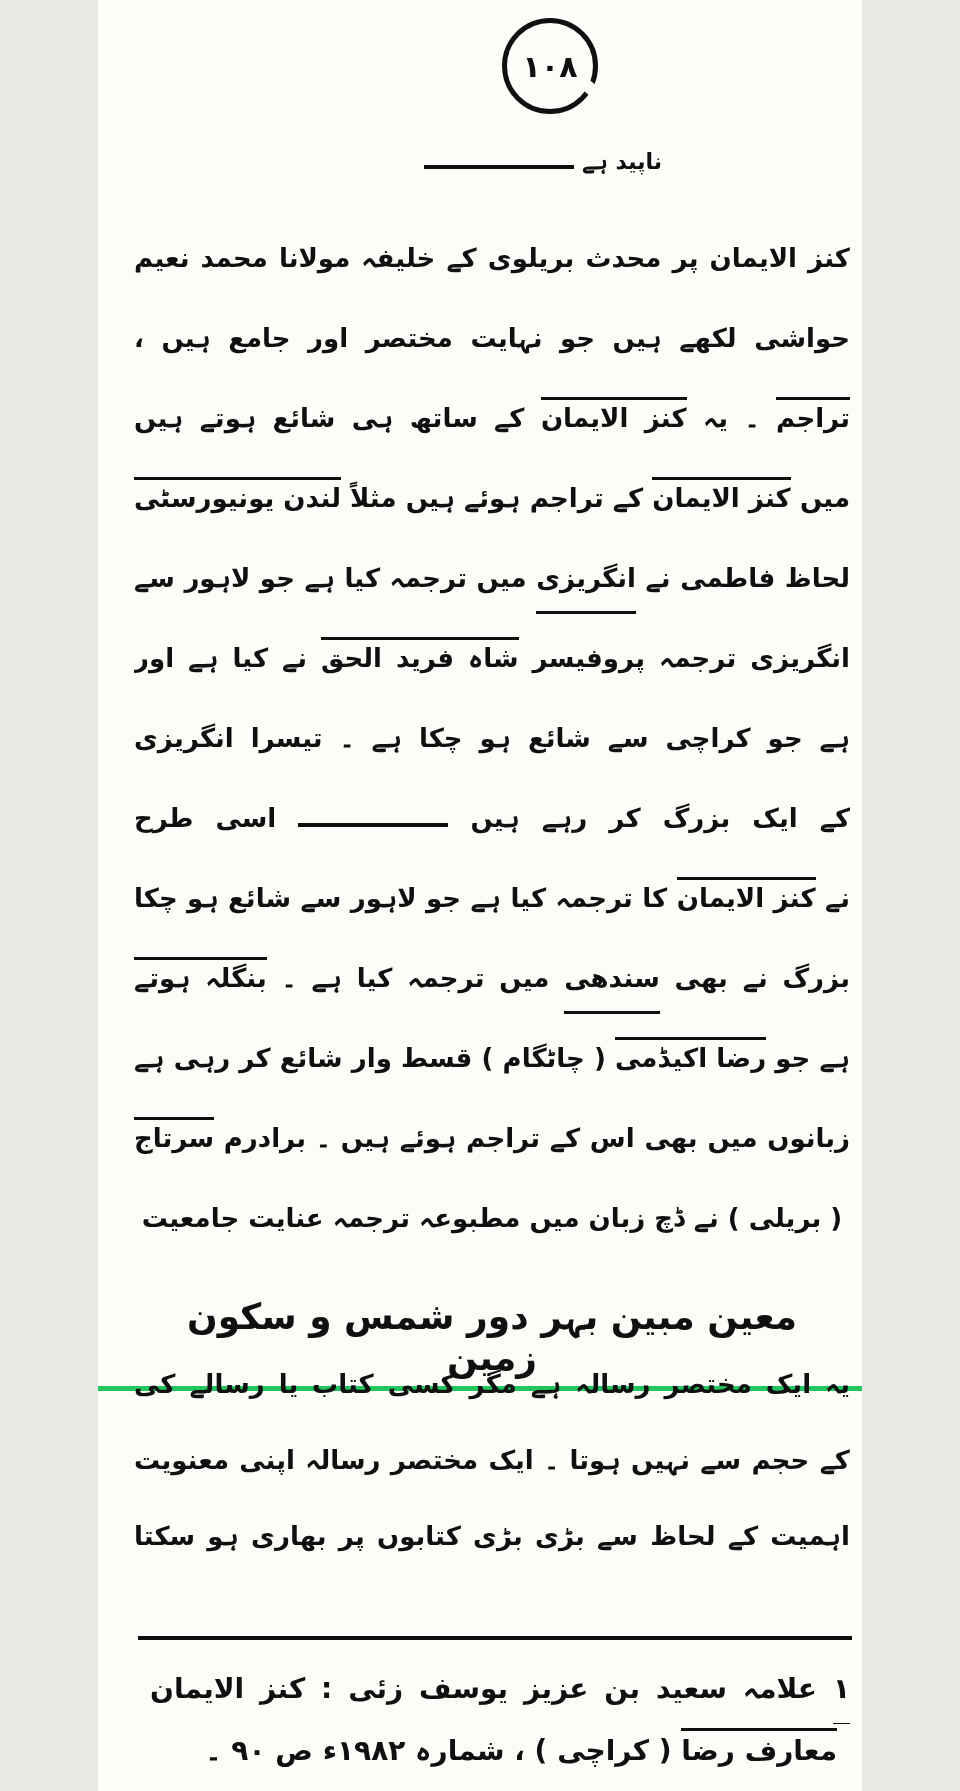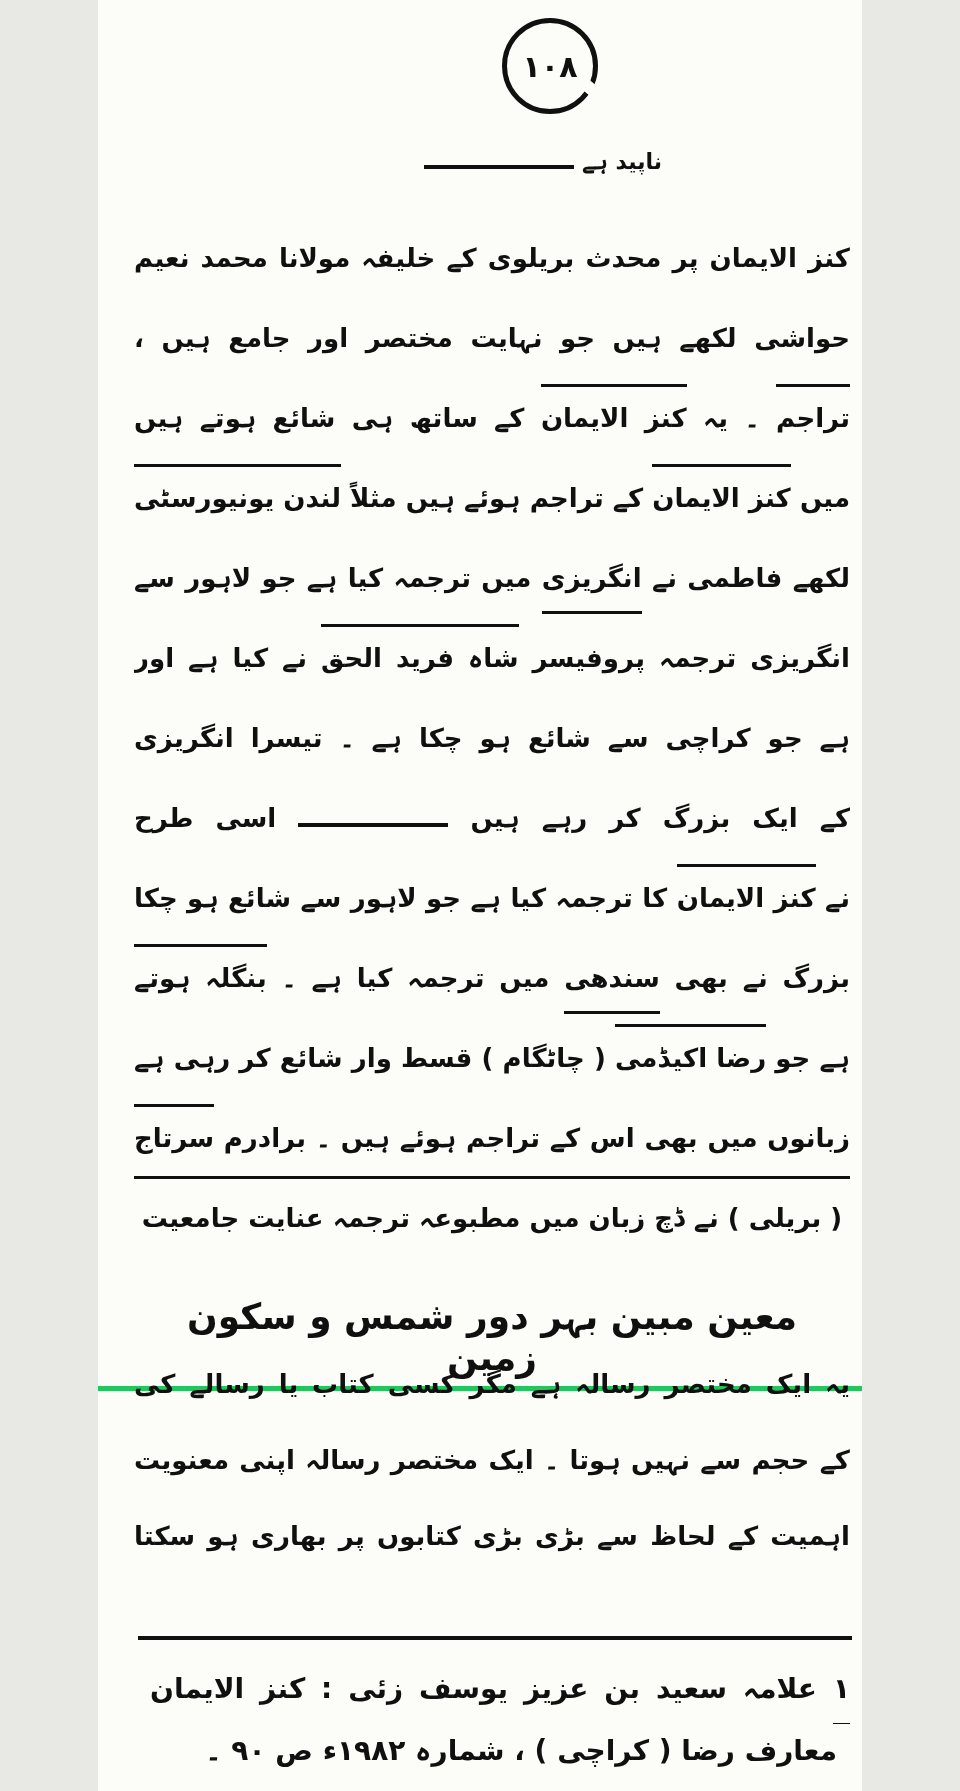--- a/index.html
+++ b/index.html
@@ -55,40 +55,40 @@
   .fnsep{
     position:absolute;top:1636px;left:40px;right:10px;height:4px;
     background:#101010;
   }
   .fn{
     position:absolute;right:12px;left:52px;height:64px;
     font-size:28px;line-height:58px;overflow:hidden;
   }
   .fn2{right:25px;left:90px;}
   
-  .seg-ov{border-top:3px solid #101010;padding-top:16px;}
+  .seg-ov{border-top:3px solid #101010;padding-top:3px;}
   .seg-un{border-bottom:3px solid #101010;padding-bottom:18px;}
   .seg-gap{display:inline-block;width:150px;height:.55em;border-bottom:4px solid #101010;}
 </style>
 </head>
 <body>
 
 <div class="page">
 
   <div class="pageno">
     <span>۱۰۸</span>
   </div>
 
   <div class="carryover"><span>ناپید ہے </span><span class="seg-gap"></span></div>
 
   <div class="line j" style="top:222px"><span>کنز الایمان پر محدث بریلوی کے خلیفہ مولانا محمد نعیم الدین </span></div>
   <div class="line j" style="top:302px"><span>حواشی لکھے ہیں جو نہایت مختصر اور جامع ہیں ، عنوان ہے </span></div>
   <div class="line j" style="top:382px"><span class="seg-ov">تراجم</span><span> ۔ یہ </span><span class="seg-ov">کنز الایمان</span><span> کے ساتھ ہی شائع ہوتے ہیں </span></div>
   <div class="line j" style="top:462px"><span>میں </span><span class="seg-ov">کنز الایمان</span><span> کے تراجم ہوئے ہیں مثلاً </span><span class="seg-ov">لندن یونیورسٹی</span><span> کے پروفیسر محمد حنیف</span></div>
-  <div class="line j" style="top:542px"><span>لکھے فاطمی نے </span><span class="seg-un">انگریزی</span><span> میں ترجمہ کیا ہے جو لاہور سے شائع ہو چکا ہے ، دوسرا</span></div>
+  <div class="line j" style="top:542px"><span>لحاظ فاطمی نے </span><span class="seg-un">انگریزی</span><span> میں ترجمہ کیا ہے جو لاہور سے شائع ہو چکا ہے ، دوسرا</span></div>
   <div class="line j" style="top:622px"><span>انگریزی ترجمہ پروفیسر </span><span class="seg-ov">شاہ فرید الحق</span><span> نے کیا ہے اور اس پر </span></div>
   <div class="line j" style="top:702px"><span>ہے جو کراچی سے شائع ہو چکا ہے ۔ تیسرا انگریزی ترجمہ مارہرہ ( بھارت ، </span></div>
   <div class="line j" style="top:782px"><span>کے ایک بزرگ کر رہے ہیں </span><span class="seg-gap"></span><span> اسی طرح سندھی میں مفتی </span></div>
   <div class="line j" style="top:862px"><span>نے </span><span class="seg-ov">کنز الایمان</span><span> کا ترجمہ کیا ہے جو لاہور سے شائع ہو چکا ہے ۔ ایک دوسرے</span></div>
   <div class="line j" style="top:942px"><span>بزرگ نے بھی </span><span class="seg-un">سندھی</span><span> میں ترجمہ کیا ہے ۔ </span><span class="seg-ov">بنگلہ ہوتے</span><span> میں بھی </span></div>
   <div class="line j" style="top:1022px"><span>ہے جو </span><span class="seg-ov">رضا اکیڈمی</span><span> ( چاٹگام ) قسط وار شائع کر رہی ہے ۔ اس کے علاوہ دیگر</span></div>
   <div class="line j" style="top:1102px"><span>زبانوں میں بھی اس کے تراجم ہوئے ہیں ۔ برادرم </span><span class="seg-ov">سرتاج حسین رضوی</span></div>
   <div class="line c" style="top:1182px"><span>( بریلی ) نے ڈچ زبان میں مطبوعہ ترجمہ عنایت جامعیت ہے ۔</span></div>
 
   <div class="heading">

